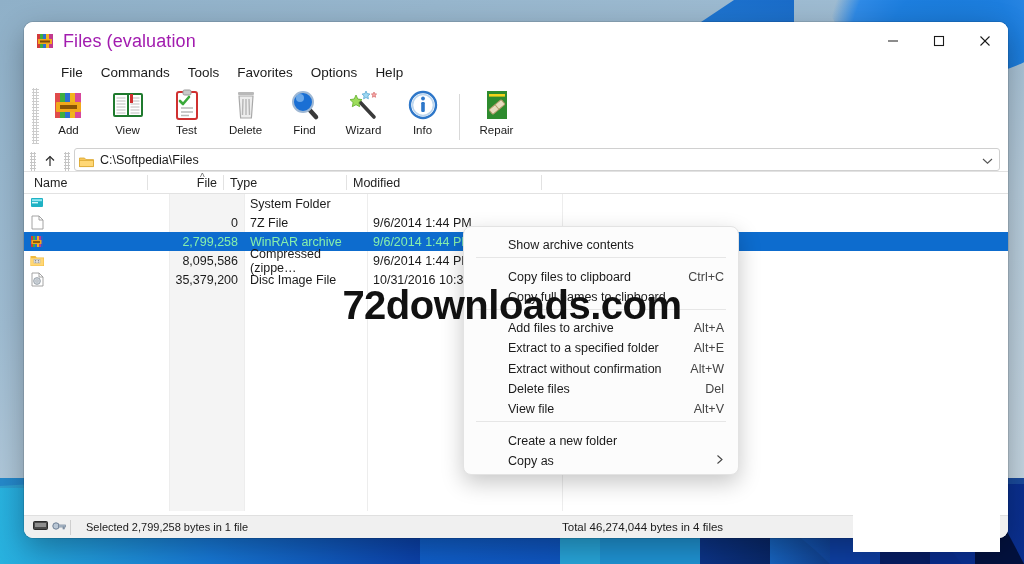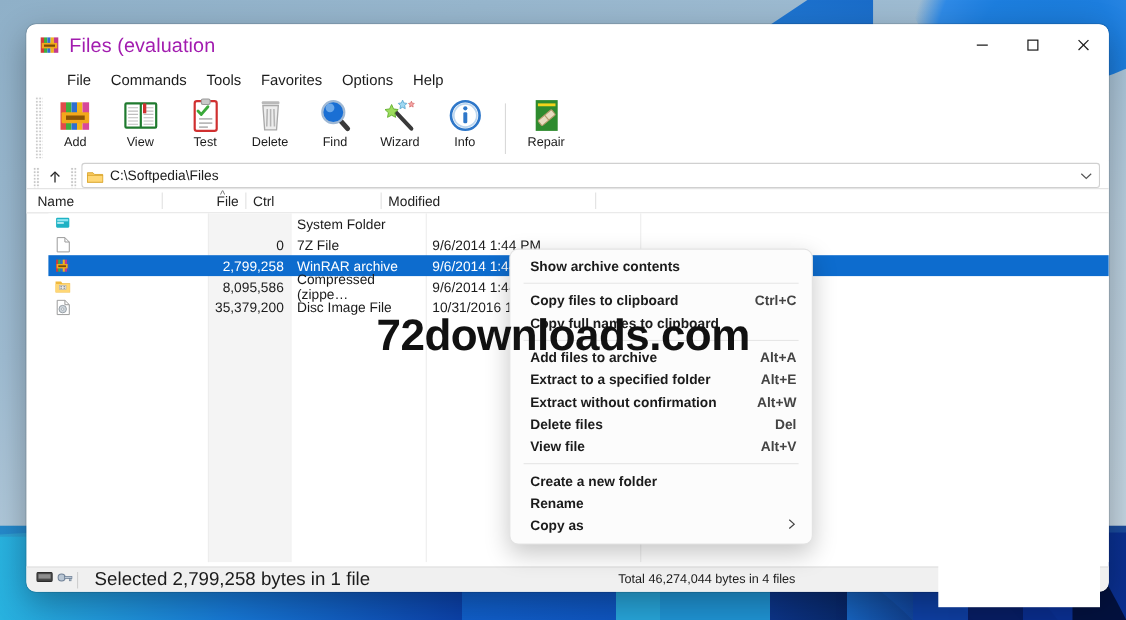--- a/index.html
+++ b/index.html
@@ -78,51 +78,51 @@
   .ch{font-size:12.5px;color:#222;display:flex;align-items:center;position:relative;box-sizing:border-box;}
   .ch .sep{position:absolute;right:0;top:3px;bottom:3px;width:1px;background:#e2e2e2;}
   .ch-name{width:124px;padding-left:10px;}
   .ch-size{width:76px;justify-content:flex-end;padding-right:7px;}
   .ch-type{width:123px;padding-left:6px;}
   .ch-mod{width:195px;padding-left:6px;}
   .ch-rest{flex:1;}
   .sortcaret{position:absolute;left:52px;top:0px;font-size:10px;color:#6a6a6a;}
 
   
-  #filelist{position:relative;height:317px;background:#fff;margin-left:20px;}
+  #filelist{position:relative;height:317px;background:#fff;}
   #colstripe{position:absolute;left:145px;top:0;width:75px;height:100%;background:#f4f4f4;}
   #vline1{position:absolute;left:145px;top:0;width:1px;height:100%;background:#ededed;}
   #vline2{position:absolute;left:220px;top:0;width:1px;height:100%;background:#ededed;}
   #vline3{position:absolute;left:343px;top:0;width:1px;height:100%;background:#ededed;}
   #vline4{position:absolute;left:538px;top:0;width:1px;height:100%;background:#ededed;}
   .row{position:relative;height:19px;display:flex;align-items:center;z-index:2;}
   .row.sel{background:#0d6cce;}
-  .row.sel .c{color:#ffffff;}
+  .row.sel .c{color:#86efac;}
   .c{font-size:12.5px;color:#1b1b1b;box-sizing:border-box;display:flex;align-items:center;}
   .c-name{width:145px;padding-left:6px;}
   .c-size{width:75px;justify-content:flex-end;padding-right:6px;}
   .c-type{width:123px;padding-left:6px;}
   .c-mod{width:195px;padding-left:6px;}
   .ficon{width:14px;height:15px;position:relative;flex:0 0 auto;}
 
   
   #statusbar{position:absolute;left:0;bottom:0;width:984px;height:22px;background:#f0f0f0;border-top:1px solid #e0e0e0;display:flex;align-items:center;}
   #sb-icons{display:flex;align-items:center;gap:4px;padding:0 7px 0 9px;}
   #sb-div{width:1px;height:15px;background:#cfcfcf;}
-  #sb-left{font-size:17px;color:#1b1b1b;padding-left:8px;}
+  #sb-left{font-size:11px;color:#1b1b1b;padding-left:8px;}
   #sb-right{font-size:11.5px;color:#1b1b1b;position:absolute;left:538px;}
 
   
   #ctxmenu{
     position:absolute;left:463px;top:226px;width:274px;
     background:#fcfcfc;border:1px solid #e3e3e3;border-radius:8px;
     box-shadow:0 8px 22px rgba(0,0,0,.22);
     padding:5px 0 6px 0;z-index:40;
   }
-  .mi{height:20.3px;display:flex;align-items:center;padding:0 14px 0 18px;font-size:12.5px;color:#1b1b1b;font-weight:bold;}
+  .mi{height:20.3px;display:flex;align-items:flex-end;padding:0 14px 0 44px;font-size:12.5px;color:#1b1b1b;}
   .mi .accel{margin-left:auto;color:#444;font-size:12.5px;}
   .mi .chev{margin-left:auto;color:#444;font-size:12px;}
   .msep{height:1px;background:#e6e6e6;margin:5px 12px;}
 
   
   #art-box{position:absolute;left:853px;top:508px;width:147px;height:44px;background:#fff;z-index:60;}
 
   
   #watermark{
     position:absolute;left:0;top:283px;width:1024px;text-align:center;
@@ -374,21 +374,21 @@
     <div class="ch ch-name">
       <span>Name</span>
       <span class="sep"></span>
     </div>
     <div class="ch ch-size">
       <span class="sortcaret">^</span>
       <span>File</span>
       <span class="sep"></span>
     </div>
     <div class="ch ch-type">
-      <span>Ctrl</span>
+      <span>Type</span>
       <span class="sep"></span>
     </div>
     <div class="ch ch-mod">
       <span>Modified</span>
       <span class="sep"></span>
     </div>
     <div class="ch ch-rest"></div>
   </div>
 
   <div id="filelist">
@@ -542,23 +542,20 @@
   <div class="mi">
     <span>View file</span>
     <span class="accel">Alt+V</span>
   </div>
   <div class="msep"></div>
 
   <div class="mi">
     <span>Create a new folder</span>
   </div>
   <div class="mi">
-    <span>Rename</span>
-  </div>
-  <div class="mi">
     <span>Copy as</span>
     <span class="chev">
       <svg width="8" height="11" viewBox="0 0 8 11">
           <polyline points="1.5,1.5 6,5.5 1.5,9.5" fill="none" stroke="#444" stroke-width="1.1"></polyline>
         </svg>
     </span>
   </div>
 </div>
 
 <div id="art-box"></div>

